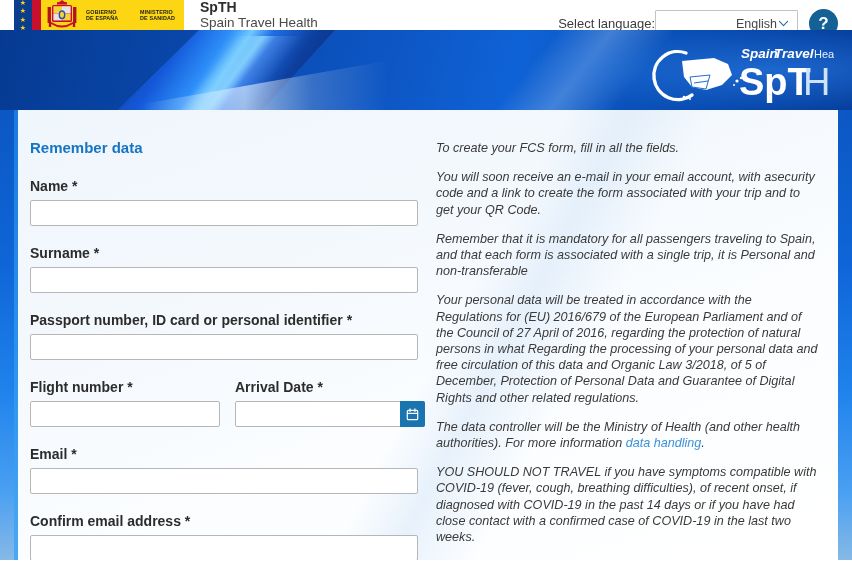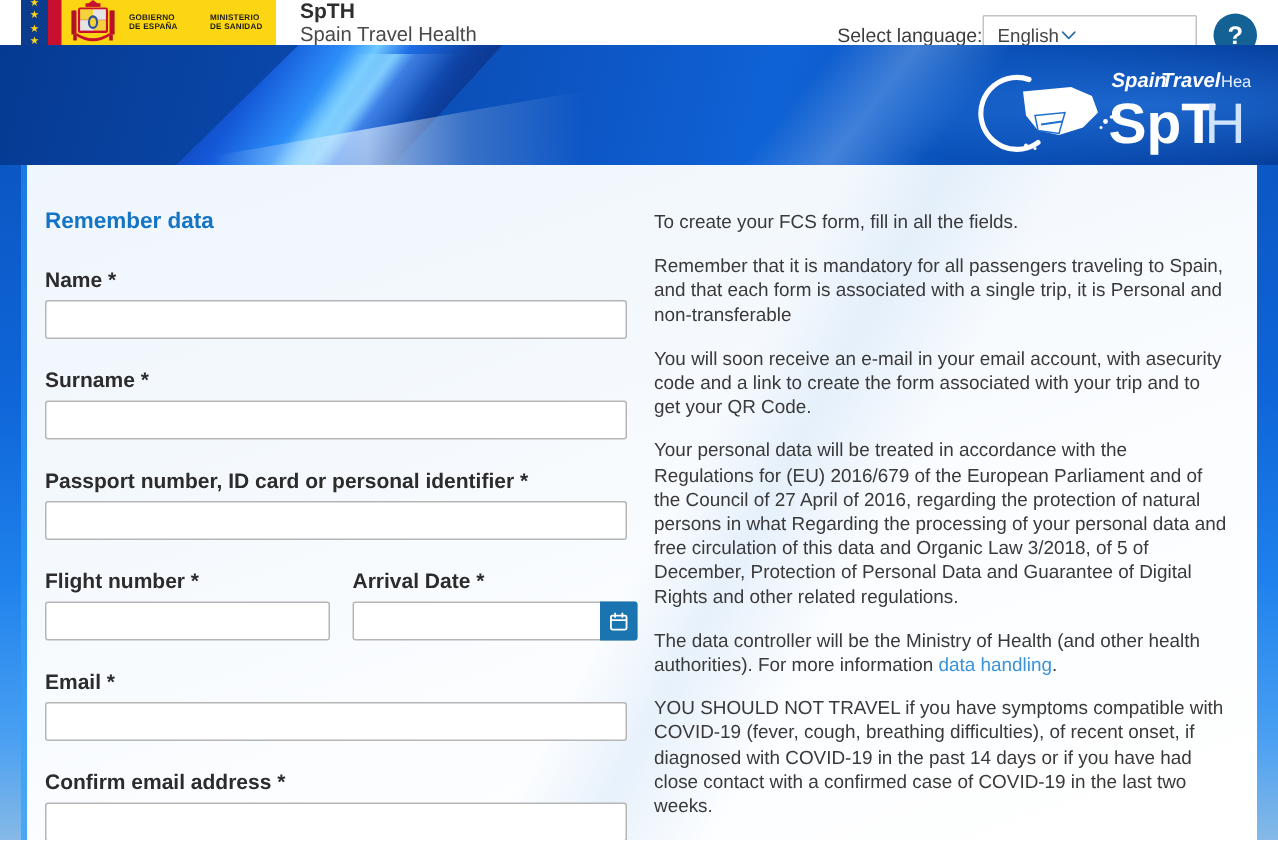--- a/index.html
+++ b/index.html
@@ -113,21 +113,21 @@
     color: #3c3c3c;
   }
   .lang-select {
     width: 143px;
     height: 28px;
     border: 1px solid #c3c3c3;
     background: #ffffff;
     border-radius: 1px;
     display: flex;
     align-items: center;
-    justify-content: flex-start;
+    justify-content: flex-end;
     padding: 0 7px 0 9px;
     box-sizing: border-box;
     font-size: 12.5px;
     color: #464646;
     cursor: pointer;
   }
   .lang-select .chev {
     width: 13px;
     height: 13px;
     display: block;
@@ -251,20 +251,21 @@
   .form-col {
     width: 418px;
     padding: 29px 0 0 16px;
     box-sizing: border-box;
     position: relative;
   }
   .info-col {
     flex: 1;
     padding: 30px 20px 0 4px;
     box-sizing: border-box;
+    font-style: italic;
   }
 
   .section-title {
     font-size: 15px;
     font-weight: bold;
     color: #1575c4;
     margin: 0 0 22px 0;
   }
 
   .field-label {
@@ -467,20 +468,20 @@
 
       <div class="field-label">Email *</div>
       <input class="text-input" type="text" value="" style="">
 
       <div class="field-label">Confirm email address *</div>
       <input class="text-input" type="text" value="" style="">
     </div>
 
     <div class="info-col">
       <p class="info-p">To create your FCS form, fill in all the fields.</p>
+      <p class="info-p">You will soon receive an e-mail in your email account, with asecurity code and a link to create the form associated with your trip and to get your QR Code.</p>
       <p class="info-p">Remember that it is mandatory for all passengers traveling to Spain, and that each form is associated with a single trip, it is Personal and non-transferable</p>
-      <p class="info-p">You will soon receive an e-mail in your email account, with asecurity code and a link to create the form associated with your trip and to get your QR Code.</p>
       <p class="info-p">Your personal data will be treated in accordance with the Regulations for (EU) 2016/679 of the European Parliament and of the Council of 27 April of 2016, regarding the protection of natural persons in what Regarding the processing of your personal data and free circulation of this data and Organic Law 3/2018, of 5 of December, Protection of Personal Data and Guarantee of Digital Rights and other related regulations.</p>
       <p class="info-p"><span>The data controller will be the Ministry of Health (and other health authorities). For more information </span><a class="info-link">data handling</a><span>.</span></p>
       <p class="info-p">YOU SHOULD NOT TRAVEL if you have symptoms compatible with COVID-19 (fever, cough, breathing difficulties), of recent onset, if diagnosed with COVID-19 in the past 14 days or if you have had close contact with a confirmed case of COVID-19 in the last two weeks.</p>
     </div>
   </div>
 </div>
 
 </body></html>

